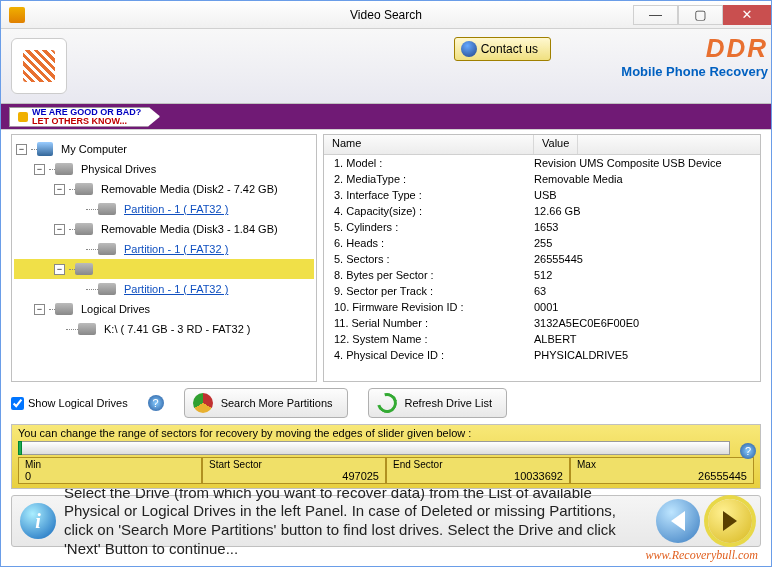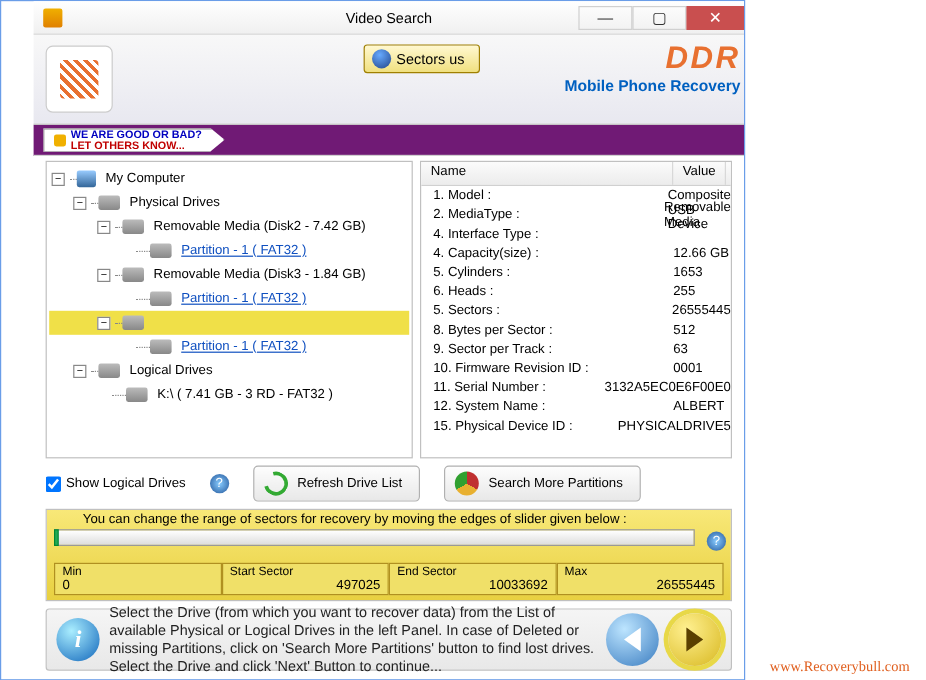--- a/index.html
+++ b/index.html
@@ -1,17 +1,17 @@
 <!DOCTYPE html>
 <html><head>
 <meta charset="utf-8">
 <style>
 * { box-sizing: border-box; margin: 0; padding: 0; font-family: "Segoe UI", Tahoma, sans-serif; }
 body { background: #fff; width: 772px; height: 567px; overflow: hidden; }
-.window { width: 621px; height: 567px; border: 1px solid #6a9de8; display: flex; flex-direction: column; padding-left: 27px; }
+.window { width: 772px; height: 567px; border: 1px solid #6a9de8; display: flex; flex-direction: column; }
 .titlebar { height: 28px; background: linear-gradient(#fff, #f0f0f0); border-bottom: 1px solid #d0d0d0; display: flex; align-items: center; position: relative; }
 .title-icon { width: 16px; height: 16px; margin-left: 8px; background: linear-gradient(#f0b000, #e08000); border-radius: 2px; }
 .title-text { position: absolute; left: 50%; transform: translateX(-50%); font-size: 12px; color: #000; }
 .win-btns { margin-left: auto; display: flex; height: 20px; }
 .win-btn { width: 45px; height: 20px; display: flex; align-items: center; justify-content: center; font-size: 13px; cursor: pointer; color: #333; }
 .win-btn.close { background: #c94f4f; color: #fff; width: 48px; }
 .win-btn.min { border: 1px solid #d0d0d0; }
 .win-btn.max { border: 1px solid #d0d0d0; }
 .header { height: 75px; background: linear-gradient(#f8f8f8, #e8e8f0); border-bottom: 1px solid #c0c0c0; display: flex; align-items: center; padding: 0 10px; position: relative; }
 .logo-box { width: 56px; height: 56px; background: #fff; border: 1px solid #ccc; border-radius: 6px; display: flex; align-items: center; justify-content: center; }
@@ -47,37 +47,37 @@
 .pc1 { width: 210px; padding-left: 10px; }
 .pc2 { flex: 1; }
 .ctrl-row { display: flex; align-items: center; gap: 20px; margin-top: 4px; height: 34px; }
 .chk { display: flex; align-items: center; gap: 4px; font-size: 11px; }
 .chk input { width: 13px; height: 13px; }
 .help { width: 16px; height: 16px; border-radius: 50%; background: radial-gradient(#8cf,#259); color: #fff; font-size: 11px; display: flex; align-items: center; justify-content: center; cursor: pointer; }
 .btn { height: 30px; padding: 0 14px 0 8px; background: linear-gradient(#fdfdfd,#e8e8e8); border: 1px solid #b0b0b0; border-radius: 4px; display: flex; align-items: center; gap: 8px; font-size: 11px; cursor: pointer; }
 .icon-refresh { width: 20px; height: 20px; border-radius: 50%; border: 3px solid #3a3; border-left-color: transparent; transform: rotate(30deg); }
 .icon-pie { width: 20px; height: 20px; border-radius: 50%; background: conic-gradient(#c03030 0 120deg, #e8b030 120deg 240deg, #30a030 240deg 360deg); }
 .slider-box { margin-top: 4px; border: 1px solid #c0c0c0; background: linear-gradient(#f8e878,#e8d040); padding: 2px 6px 4px 6px; font-size: 11px; position: relative; }
-.slider-title { font-size: 11px; margin-left: 24px; }
+.slider-title { font-size: 11px; }
 .slider-track { height: 14px; background: linear-gradient(#fff,#ddd); border: 1px solid #999; margin: 2px 24px 2px 0; position: relative; }
 .slider-fill { position: absolute; left: 0; top: 0; bottom: 0; width: 2px; background: #2a5; box-shadow: 0 0 0 1px #083; }
 .slider-help { position: absolute; right: 4px; top: 18px; }
-.sector-row { display: flex; gap: 0; margin-top: 14px; }
+.sector-row { display: flex; gap: 0; margin-top: 2px; }
 .scell { flex: 1; border: 1px solid #b09020; padding: 1px 6px; background: #f0e068; }
 .scell .lab { font-size: 10px; }
 .scell .val { font-size: 11px; }
 .footer { display: flex; align-items: center; gap: 8px; margin-top: 6px; height: 52px; border: 1px solid #c0c0c0; background: linear-gradient(#f5f5f5,#e8e8e8); padding: 4px 8px; border-radius: 3px; }
 .info-icon { width: 36px; height: 36px; border-radius: 50%; background: radial-gradient(circle at 35% 30%, #aef, #1166bb); display: flex; align-items: center; justify-content: center; color: #fff; font-size: 20px; font-weight: bold; font-style: italic; font-family: Georgia, serif; }
-.footer-text { flex: 1; font-size: 12px; line-height: 1.25; color: #222; }
+.footer-text { flex: 1; font-size: 15px; line-height: 1.25; color: #222; }
 .nav-btn { width: 44px; height: 44px; border-radius: 50%; display: flex; align-items: center; justify-content: center; cursor: pointer; }
 .nav-back { background: radial-gradient(circle at 35% 30%, #bde5ff, #3a7cc0); }
 .nav-next { background: radial-gradient(circle at 35% 30%, #fff090, #d8b820); box-shadow: 0 0 0 4px #e8d848; }
 .tri-l { width: 0; height: 0; border-right: 14px solid #fff; border-top: 10px solid transparent; border-bottom: 10px solid transparent; }
 .tri-r { width: 0; height: 0; border-left: 14px solid #5a4000; border-top: 10px solid transparent; border-bottom: 10px solid transparent; }
-.watermark { position: absolute; right: 14px; bottom: 4px; font-size: 12px; color: #e06020; font-family: Georgia, serif; }
+.watermark { position: absolute; right: 14px; bottom: 4px; font-size: 12px; color: #e06020; font-family: Georgia, serif; font-style: italic; }
 </style>
 </head>
 <body>
 
 <div class="window">
   <div class="titlebar">
     <div class="title-icon"></div>
     <div class="title-text">Video Search</div>
     <div class="win-btns">
       <div class="win-btn min">—</div>
@@ -85,21 +85,21 @@
       <div class="win-btn close">✕</div>
     </div>
   </div>
 
   <div class="header">
     <div class="logo-box">
         <div class="logo-inner"></div>
       </div>
     <div class="contact-btn">
       <span class="contact-icon"></span>
-      <span>Sectors us</span>
+      <span>Contact us</span>
     </div>
     <div class="brand">
       <div class="brand-ddr">DDR</div>
       <div class="brand-sub">Mobile Phone Recovery</div>
     </div>
   </div>
 
   <div class="ribbon-row">
     <div class="ribbon">
       <span class="thumb"></span>
@@ -178,21 +178,22 @@
         <div class="props-body" id="props-body">
             <div class="prow">
               <div class="pc1">1. Model :</div>
               <div class="pc2">Revision UMS Composite USB Device</div>
             </div>
             <div class="prow">
               <div class="pc1">2. MediaType :</div>
               <div class="pc2">Removable Media</div>
             </div>
             <div class="prow">
-              <div class="pc1">4. Interface Type :</div>
+              <div class="pc1">3. Interface Type :</div>
+              <div class="pc2">USB</div>
             </div>
             <div class="prow">
               <div class="pc1">4. Capacity(size) :</div>
               <div class="pc2">12.66 GB</div>
             </div>
             <div class="prow">
               <div class="pc1">5. Cylinders :</div>
               <div class="pc2">1653</div>
             </div>
             <div class="prow">
@@ -217,40 +218,40 @@
             </div>
             <div class="prow">
               <div class="pc1">11. Serial Number :</div>
               <div class="pc2">3132A5EC0E6F00E0</div>
             </div>
             <div class="prow">
               <div class="pc1">12. System Name :</div>
               <div class="pc2">ALBERT</div>
             </div>
             <div class="prow">
-              <div class="pc1">15. Physical Device ID :</div>
+              <div class="pc1">4. Physical Device ID :</div>
               <div class="pc2">PHYSICALDRIVE5</div>
             </div>
           </div>
       </div>
     </div>
 
     <div class="ctrl-row">
       <label class="chk">
         <input type="checkbox" checked="" style="">
         <span>Show Logical Drives</span>
       </label>
       <div class="help">?</div>
       <div class="btn">
+        <span class="icon-pie"></span>
+        <span>Search More Partitions</span>
+      </div>
+      <div class="btn">
         <span class="icon-refresh"></span>
         <span>Refresh Drive List</span>
-      </div>
-      <div class="btn">
-        <span class="icon-pie"></span>
-        <span>Search More Partitions</span>
       </div>
     </div>
 
     <div class="slider-box">
       <div class="slider-title">You can change the range of sectors for recovery by moving the edges of slider given below :</div>
       <div class="slider-track">
           <div class="slider-fill"></div>
         </div>
       <div class="help slider-help">?</div>
       <div class="sector-row">

